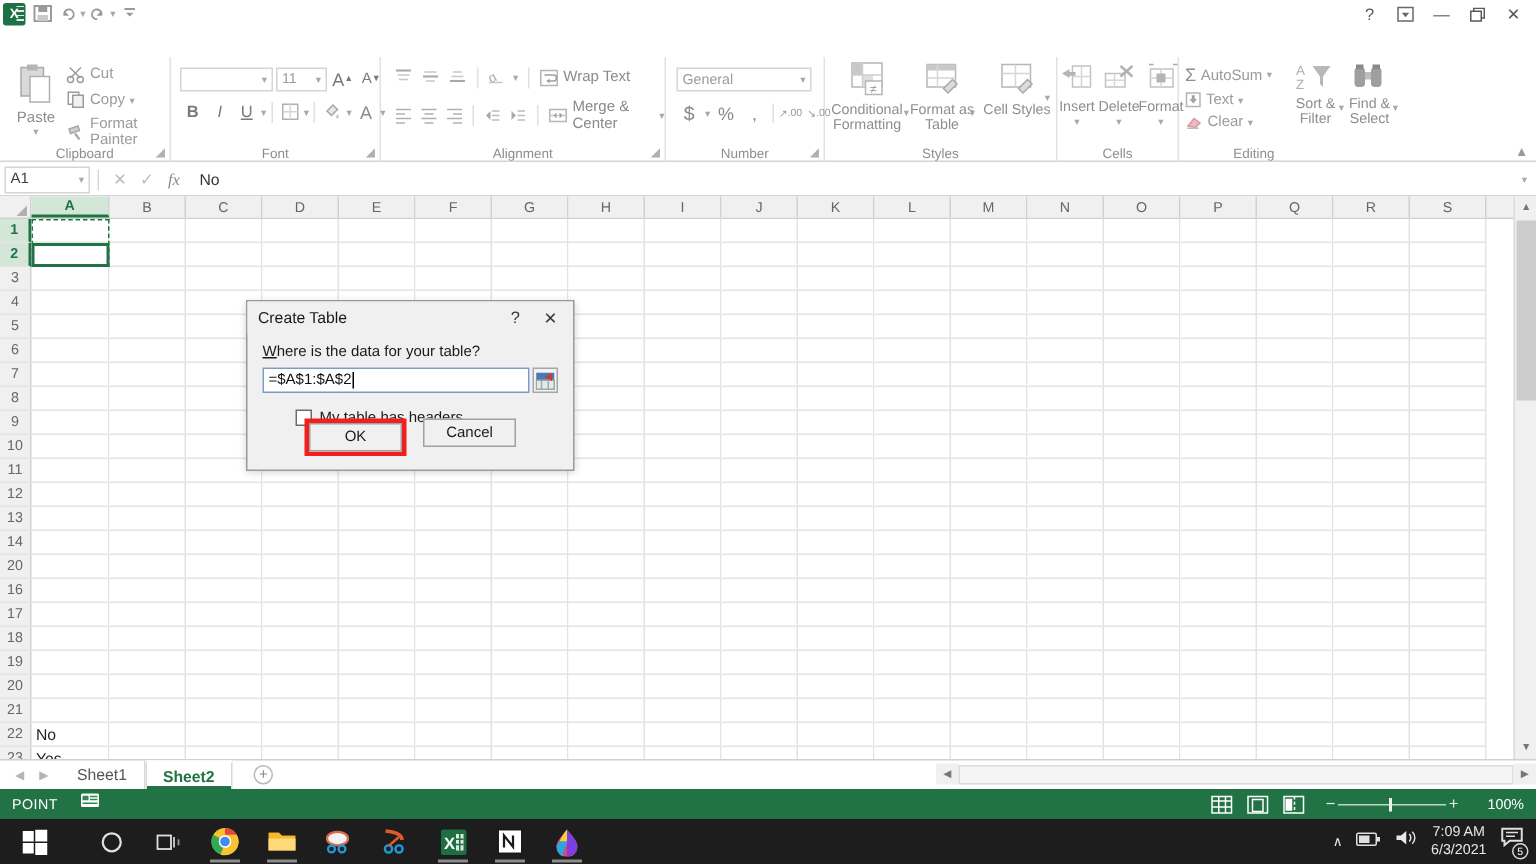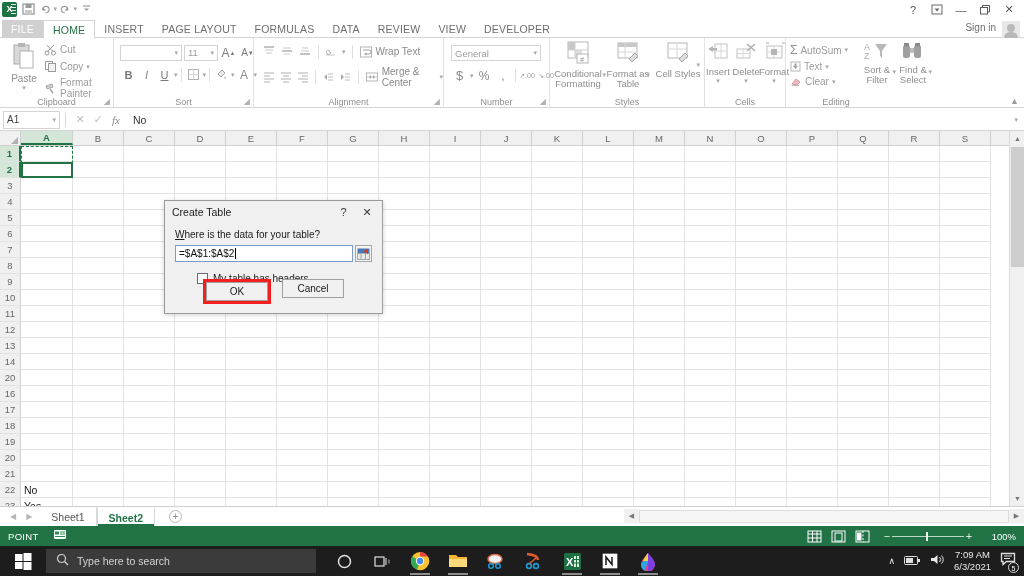--- a/index.html
+++ b/index.html
@@ -357,35 +357,20 @@
       <div class="win-btn">
         <svg width="11" height="10" viewBox="0 0 11 10">
             <rect x="0.5" y="2.5" width="7" height="6.5" fill="none" stroke="#5a5a5a"></rect>
             <polyline points="2.5,2.5 2.5,0.5 9.5,0.5 9.5,7 7.5,7" fill="none" stroke="#5a5a5a"></polyline>
           </svg>
       </div>
       <div class="win-btn">✕</div>
     </div>
   </div>
 
-  <div class="tabsrow">
-    <div class="tabs">
-      <div class="tab file">FILE</div>
-      <div class="tab active">HOME</div>
-      <div class="tab">INSERT</div>
-      <div class="tab">PAGE LAYOUT</div>
-      <div class="tab">FORMULAS</div>
-      <div class="tab">DATA</div>
-      <div class="tab">REVIEW</div>
-      <div class="tab">VIEW</div>
-      <div class="tab">DEVELOPER</div>
-    </div>
-    <div class="signin">Sign in</div>
-    <div class="avatar"></div>
-  </div>
 
   <div class="ribbon">
 
     <div class="grp" style="left:0; width:114px;">
       <div class="paste-btn">
         <svg width="26" height="30" viewBox="0 0 26 30">
           <rect x="3" y="3" width="15" height="19" fill="#d9d9d9" stroke="#aaa"></rect>
           <rect x="7" y="1" width="7" height="4" fill="#b5b5b5"></rect>
           <rect x="9" y="9" width="13" height="17" fill="#fff" stroke="#b0b0b0"></rect>
         </svg>
@@ -459,21 +444,21 @@
         <div class="fbtn">
           <svg width="13" height="13" viewBox="0 0 13 13">
               <path d="M3 6 L7 2 L10 5 L6 9 Z" fill="#e8e8e8" stroke="#a6a6a6"></path>
               <path d="M10 8 q2 2.5 0 3 q-2 -.5 0 -3" fill="#c9c9c9"></path>
             </svg>
         </div>
         <span class="caret">▾</span>
         <div class="fbtn" style="font-size:12px;color:#8c8c8c;">A</div>
         <span class="caret">▾</span>
       </div>
-      <div class="grp-title">Sort</div>
+      <div class="grp-title">Font</div>
       <div class="grp-dlg">◢</div>
     </div>
 
     <div class="grp" style="left:254px; width:190px;">
       <div style="position:absolute; left:8px; top:6px; display:flex; gap:3px; align-items:center;">
         <div class="align-ico"><svg width="14" height="14" viewBox="0 0 14 14">
               <line x1="2" y1="3" x2="12" y2="3" stroke="#a9a9a9" stroke-width="1.4"></line>
               <line x1="3" y1="6" x2="11" y2="6" stroke="#c7c7c7"></line>
               <line x1="4" y1="9" x2="10" y2="9" stroke="#c7c7c7"></line>
             </svg></div>
@@ -1367,29 +1352,20 @@
 
   <div class="taskbar">
     <div class="start">
       <svg width="17" height="17" viewBox="0 0 17 17">
           <rect x="0" y="1" width="7.5" height="7" fill="#fff"></rect>
           <rect x="8.5" y="0" width="8" height="8" fill="#fff"></rect>
           <rect x="0" y="9" width="7.5" height="7" fill="#fff"></rect>
           <rect x="8.5" y="9" width="8" height="8" fill="#fff"></rect>
         </svg>
     </div>
-    <div class="search-box">
-      <span>
-        <svg width="13" height="13" viewBox="0 0 13 13">
-            <circle cx="5.5" cy="5.5" r="4" fill="none" stroke="#d4d4d4" stroke-width="1.2"></circle>
-            <line x1="8.5" y1="8.5" x2="12" y2="12" stroke="#d4d4d4" stroke-width="1.2"></line>
-          </svg>
-      </span>
-      <span class="search-ph">Type here to search</span>
-    </div>
     <div class="tb-icons">
       <div class="tb-ico">
         <svg width="15" height="15" viewBox="0 0 15 15">
             <circle cx="7.5" cy="7.5" r="6" fill="none" stroke="#e0e0e0" stroke-width="1.5"></circle>
           </svg>
       </div>
       <div class="tb-ico">
         <svg width="17" height="15" viewBox="0 0 17 15">
             <rect x="1" y="3" width="9" height="9" fill="none" stroke="#e0e0e0" stroke-width="1.2"></rect>
             <line x1="12" y1="4" x2="12" y2="11" stroke="#cfcfcf" stroke-width="1.2"></line>

